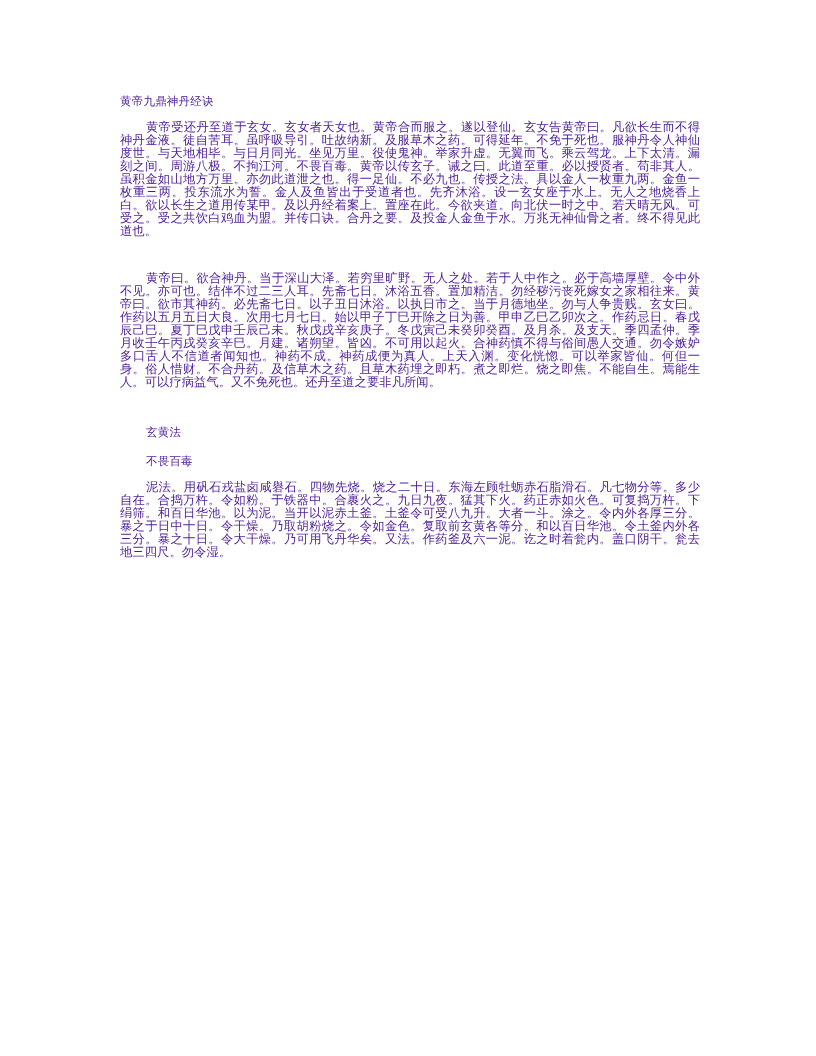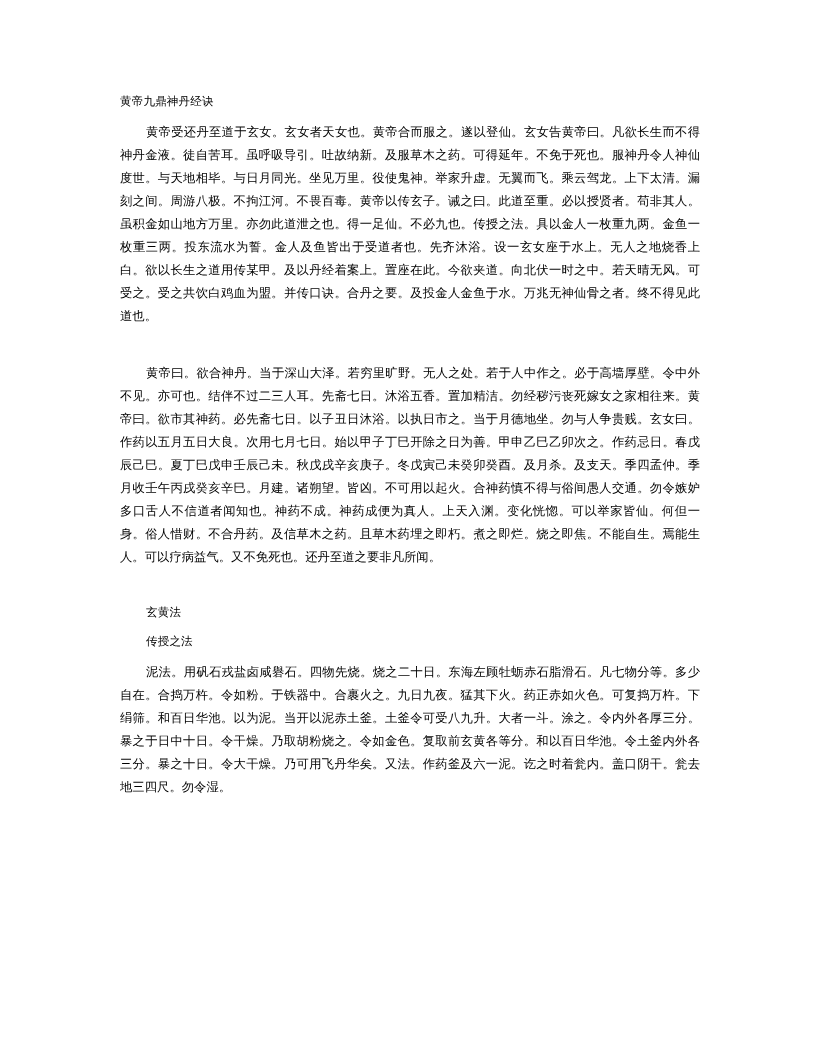--- a/index.html
+++ b/index.html
@@ -35,45 +35,45 @@
   .section-heading {
     font-size: 11.5px;
     line-height: 19px;
     font-weight: normal;
     margin: 4px 0 10px 0;
     padding-left: 26px;
     letter-spacing: 0.2px;
   }
   .para {
     font-size: 12.3px;
-    line-height: 23px;
+    line-height: 13px;
     margin: 0 0 34px 0;
     text-align: justify;
     text-justify: inter-character;
     text-indent: 26px;
     letter-spacing: 0.05px;
     word-break: break-all;
   }
   .para:last-child { margin-bottom: 16px; }
   .gap-before-heading { margin-top: 6px; }
 </style>
 </head>
 <body>
 
-<div class="page" style="background: rgb(255, 255, 255); color: #000000;">
+<div class="page" style="background: rgb(255, 255, 255); color: #4c1d95;">
   <div class="content">
 
     <h1 class="doc-title">黄帝九鼎神丹经诀</h1>
 
     <p class="para">黄帝受还丹至道于玄女。玄女者天女也。黄帝合而服之。遂以登仙。玄女告黄帝曰。凡欲长生而不得神丹金液。徒自苦耳。虽呼吸导引。吐故纳新。及服草木之药。可得延年。不免于死也。服神丹令人神仙度世。与天地相毕。与日月同光。坐见万里。役使鬼神。举家升虚。无翼而飞。乘云驾龙。上下太清。漏刻之间。周游八极。不拘江河。不畏百毒。黄帝以传玄子。诫之曰。此道至重。必以授贤者。苟非其人。虽积金如山地方万里。亦勿此道泄之也。得一足仙。不必九也。传授之法。具以金人一枚重九两。金鱼一枚重三两。投东流水为誓。金人及鱼皆出于受道者也。先齐沐浴。设一玄女座于水上。无人之地烧香上白。欲以长生之道用传某甲。及以丹经着案上。置座在此。今欲夹道。向北伏一时之中。若天晴无风。可受之。受之共饮白鸡血为盟。并传口诀。合丹之要。及投金人金鱼于水。万兆无神仙骨之者。终不得见此道也。</p>
 
     <p class="para">黄帝曰。欲合神丹。当于深山大泽。若穷里旷野。无人之处。若于人中作之。必于高墙厚壁。令中外不见。亦可也。结伴不过二三人耳。先斋七日。沐浴五香。置加精洁。勿经秽污丧死嫁女之家相往来。黄帝曰。欲市其神药。必先斋七日。以子丑日沐浴。以执日市之。当于月德地坐。勿与人争贵贱。玄女曰。作药以五月五日大良。次用七月七日。始以甲子丁巳开除之日为善。甲申乙巳乙卯次之。作药忌日。春戊辰己巳。夏丁巳戊申壬辰己未。秋戊戌辛亥庚子。冬戊寅己未癸卯癸酉。及月杀。及支天。季四孟仲。季月收壬午丙戌癸亥辛巳。月建。诸朔望。皆凶。不可用以起火。合神药慎不得与俗间愚人交通。勿令嫉妒多口舌人不信道者闻知也。神药不成。神药成便为真人。上天入渊。变化恍惚。可以举家皆仙。何但一身。俗人惜财。不合丹药。及信草木之药。且草木药埋之即朽。煮之即烂。烧之即焦。不能自生。焉能生人。可以疗病益气。又不免死也。还丹至道之要非凡所闻。</p>
 
 
     <h2 class="section-heading gap-before-heading">玄黄法</h2>
 
 
-    <h2 class="section-heading gap-before-heading">传授之法</h2>
+    <h2 class="section-heading gap-before-heading">不畏百毒</h2>
 
     <p class="para">泥法。用矾石戎盐卤咸礜石。四物先烧。烧之二十日。东海左顾牡蛎赤石脂滑石。凡七物分等。多少自在。合捣万杵。令如粉。于铁器中。合裹火之。九日九夜。猛其下火。药正赤如火色。可复捣万杵。下绢筛。和百日华池。以为泥。当开以泥赤土釜。土釜令可受八九升。大者一斗。涂之。令内外各厚三分。暴之于日中十日。令干燥。乃取胡粉烧之。令如金色。复取前玄黄各等分。和以百日华池。令土釜内外各三分。暴之十日。令大干燥。乃可用飞丹华矣。又法。作药釜及六一泥。讫之时着瓮内。盖口阴干。瓮去地三四尺。勿令湿。</p>
 
   </div>
 </div>
 
 </body></html>

